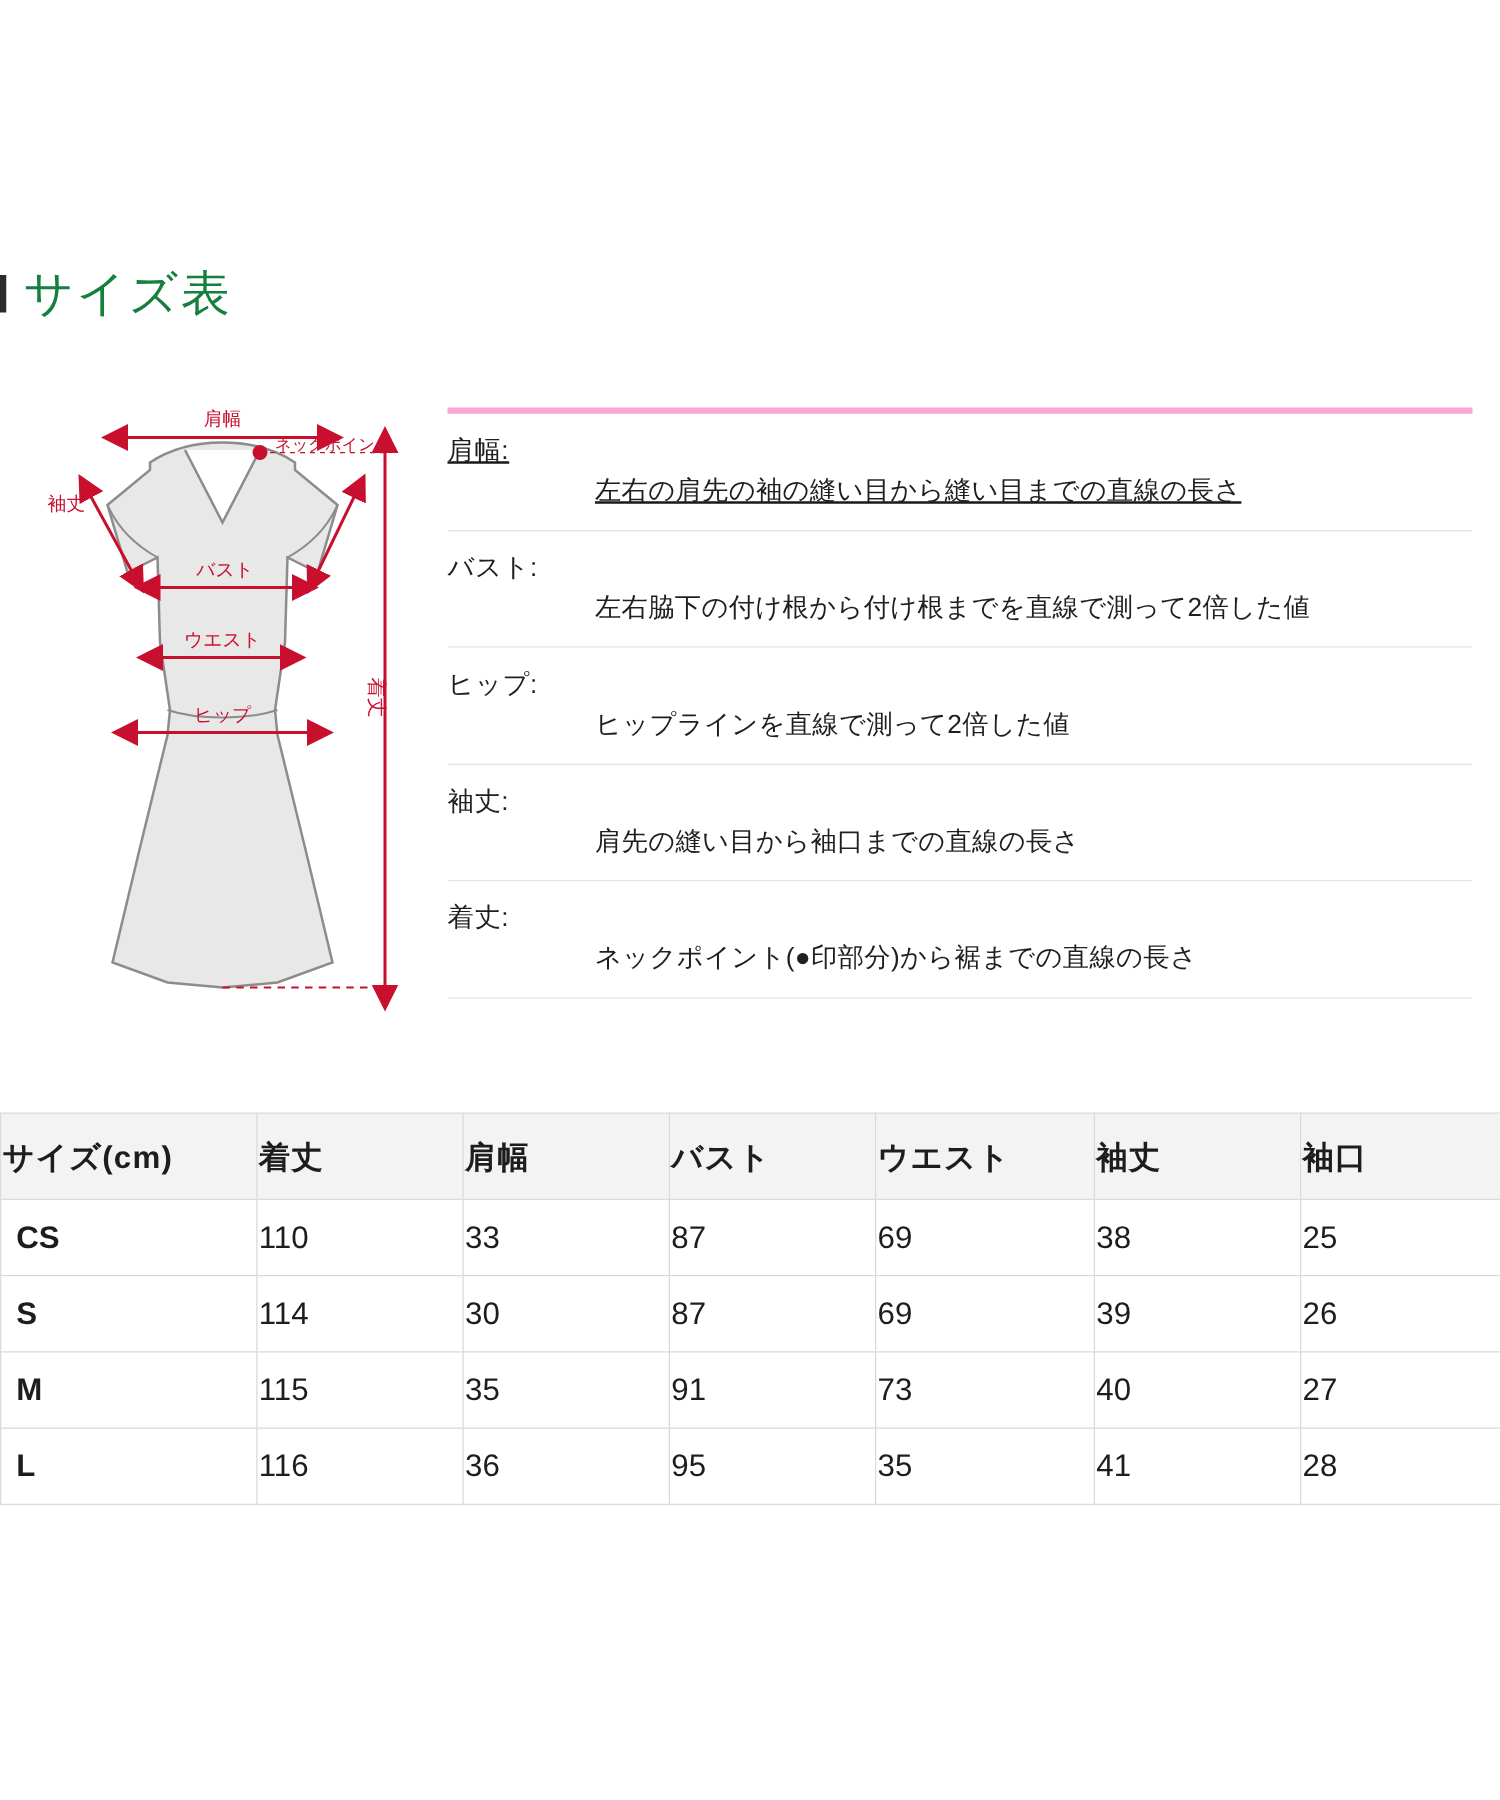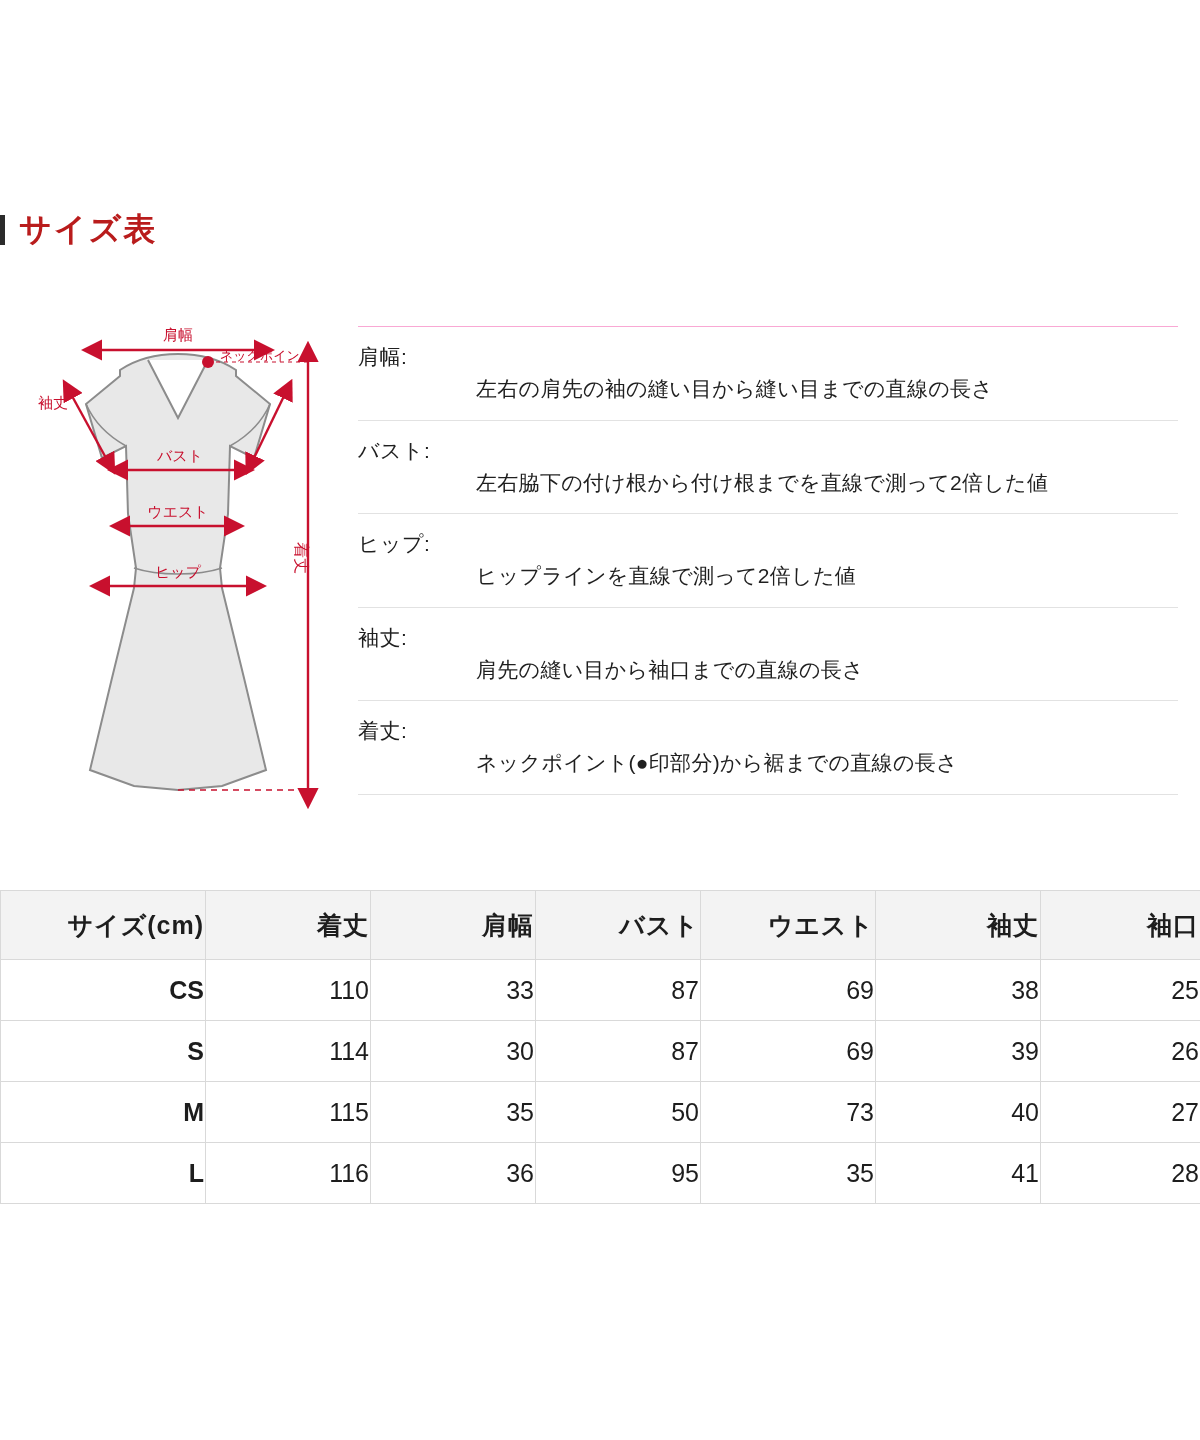--- a/index.html
+++ b/index.html
@@ -25,24 +25,24 @@
     display: flex;
     align-items: center;
   }
   .title-bar {
     width: 5px;
     height: 30px;
     background: #2b2b2b;
     margin-right: 14px;
   }
   .page-title {
-    font-size: 32px;
+    font-size: 39px;
     letter-spacing: 2px;
-    color: #b91c1c;
-    font-weight: 700;
+    color: #15803d;
+    font-weight: 400;
   }
 
   
   .info-area {
     position: absolute;
     top: 318px;
     left: 0;
     width: 1200px;
     height: 540px;
   }
@@ -60,21 +60,22 @@
     top: 8px;
     width: 820px;
   }
   .def-row {
     display: flex;
     align-items: flex-start;
     border-bottom: 1px solid #e2e2e2;
     padding: 14px 0 14px 0;
   }
   .def-row:first-child {
-    border-top: 1px solid #f9a8d4;
+    border-top: 5px solid #f9a8d4;
+    text-decoration: underline;
   }
   .def-term {
     flex: 0 0 118px;
     font-size: 21px;
     color: #1f1f1f;
     line-height: 1.55;
     letter-spacing: 0.5px;
   }
   .def-desc {
     flex: 1 1 auto;
@@ -92,21 +93,21 @@
   .size-table {
     position: absolute;
     top: 890px;
     left: 0;
     width: 1200px;
     border-collapse: collapse;
     table-layout: fixed;
   }
   .size-table th, .size-table td {
     border: 1px solid #d9d9d9;
-    text-align: right;
+    text-align: left;
     font-size: 25px;
     color: #1d1d1d;
   }
   .size-table thead th {
     background: #f3f3f3;
     height: 66px;
     font-weight: bold;
     letter-spacing: 1px;
   }
   .size-table tbody td {
@@ -273,21 +274,21 @@
       <td>30</td>
       <td>87</td>
       <td>69</td>
       <td>39</td>
       <td>26</td>
     </tr>
     <tr>
       <td class="size-name">M</td>
       <td>115</td>
       <td>35</td>
-      <td>50</td>
+      <td>91</td>
       <td>73</td>
       <td>40</td>
       <td>27</td>
     </tr>
     <tr>
       <td class="size-name">L</td>
       <td>116</td>
       <td>36</td>
       <td>95</td>
       <td>35</td>

